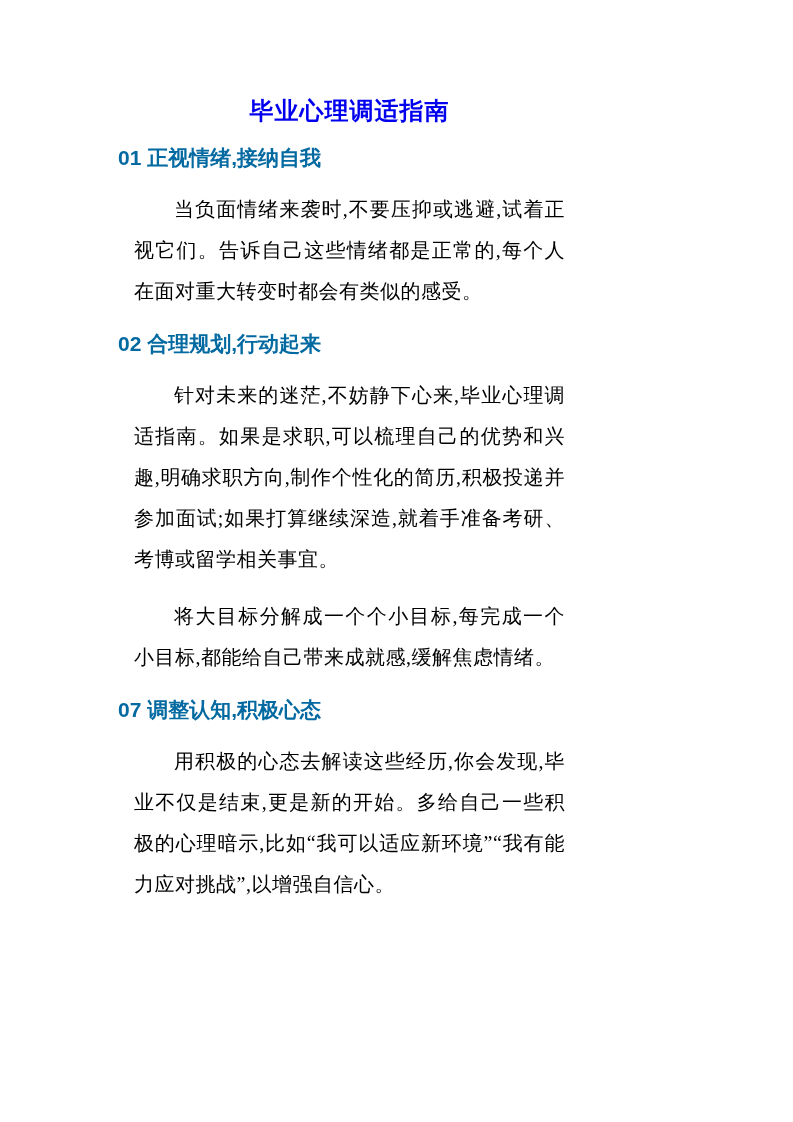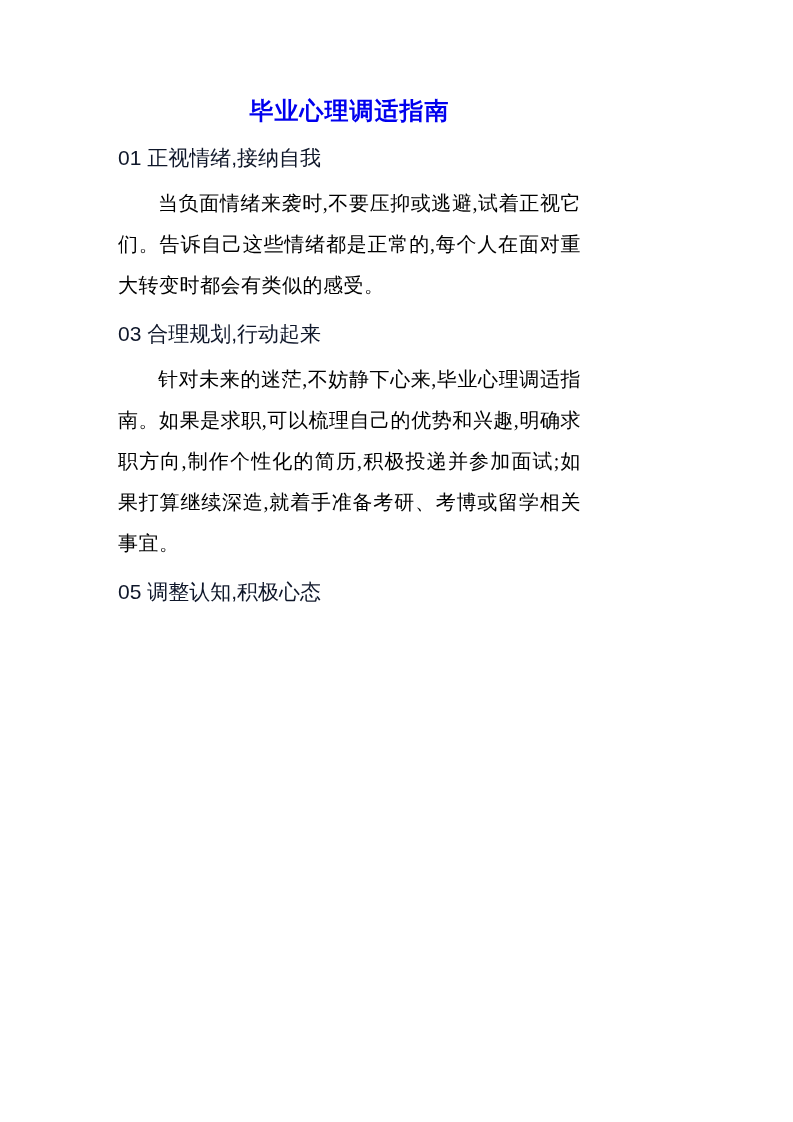--- a/index.html
+++ b/index.html
@@ -22,48 +22,50 @@
     font-size: 24px;
     font-weight: bold;
     text-align: center;
     line-height: 34px;
     margin: 0 0 14px 0;
     letter-spacing: 1px;
   }
   .section-heading {
     font-family: "Liberation Sans", "DejaVu Sans", sans-serif;
     font-size: 21px;
-    font-weight: normal;
+    font-weight: bold;
     line-height: 31px;
     margin: 12px 0 10px 0;
-    color: #0f172a;
+    color: #0369a1;
   }
   .body-paragraph {
     font-size: 20px;
     line-height: 41px;
-    margin: 0;
+    margin: 16px;
     text-indent: 2em;
     text-align: justify;
     letter-spacing: 0.5px;
   }
 </style>
 </head>
 <body>
 
 <div class="page">
 
   <h1 class="doc-title" style="color: rgb(0, 0, 238);">毕业心理调适指南</h1>
 
   <section>
     <h2 class="section-heading">01 正视情绪,接纳自我</h2>
     <p class="body-paragraph">当负面情绪来袭时,不要压抑或逃避,试着正视它们。告诉自己这些情绪都是正常的,每个人在面对重大转变时都会有类似的感受。</p>
   </section>
 
   <section>
-    <h2 class="section-heading">03 合理规划,行动起来</h2>
+    <h2 class="section-heading">02 合理规划,行动起来</h2>
     <p class="body-paragraph">针对未来的迷茫,不妨静下心来,毕业心理调适指南。如果是求职,可以梳理自己的优势和兴趣,明确求职方向,制作个性化的简历,积极投递并参加面试;如果打算继续深造,就着手准备考研、考博或留学相关事宜。</p>
+    <p class="body-paragraph">将大目标分解成一个个小目标,每完成一个小目标,都能给自己带来成就感,缓解焦虑情绪。</p>
   </section>
 
   <section>
-    <h2 class="section-heading">05 调整认知,积极心态</h2>
+    <h2 class="section-heading">07 调整认知,积极心态</h2>
+    <p class="body-paragraph">用积极的心态去解读这些经历,你会发现,毕业不仅是结束,更是新的开始。多给自己一些积极的心理暗示,比如“我可以适应新环境”“我有能力应对挑战”,以增强自信心。</p>
   </section>
 
 </div>
 
 </body></html>

